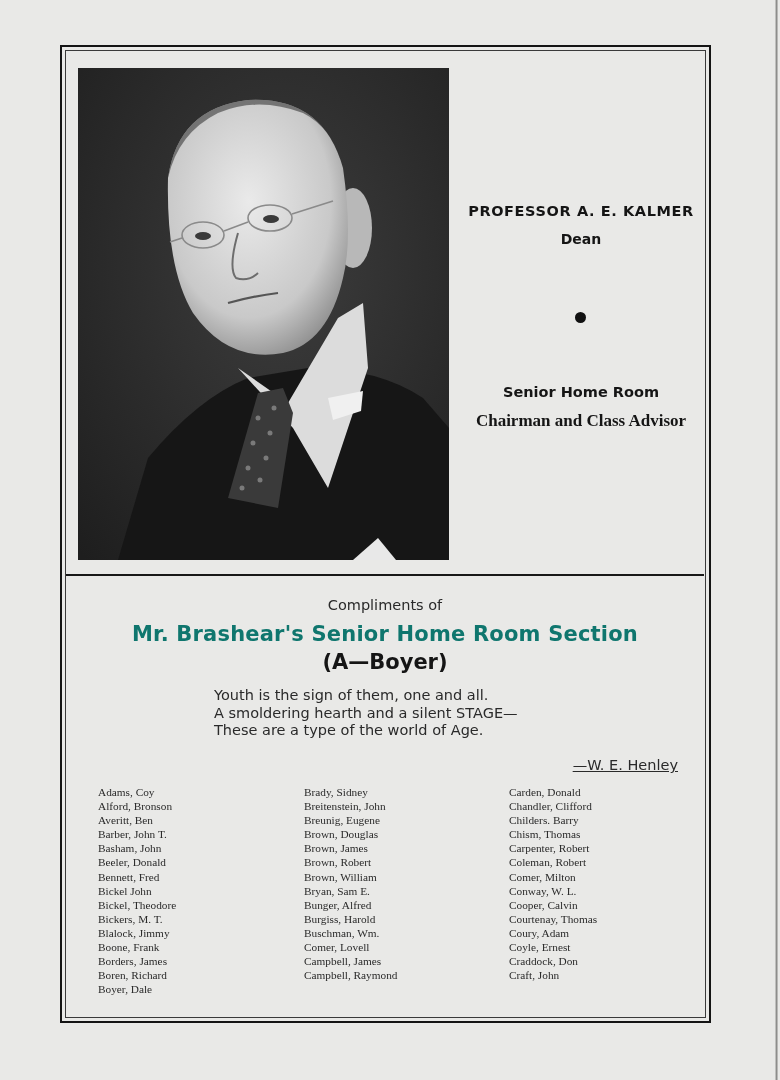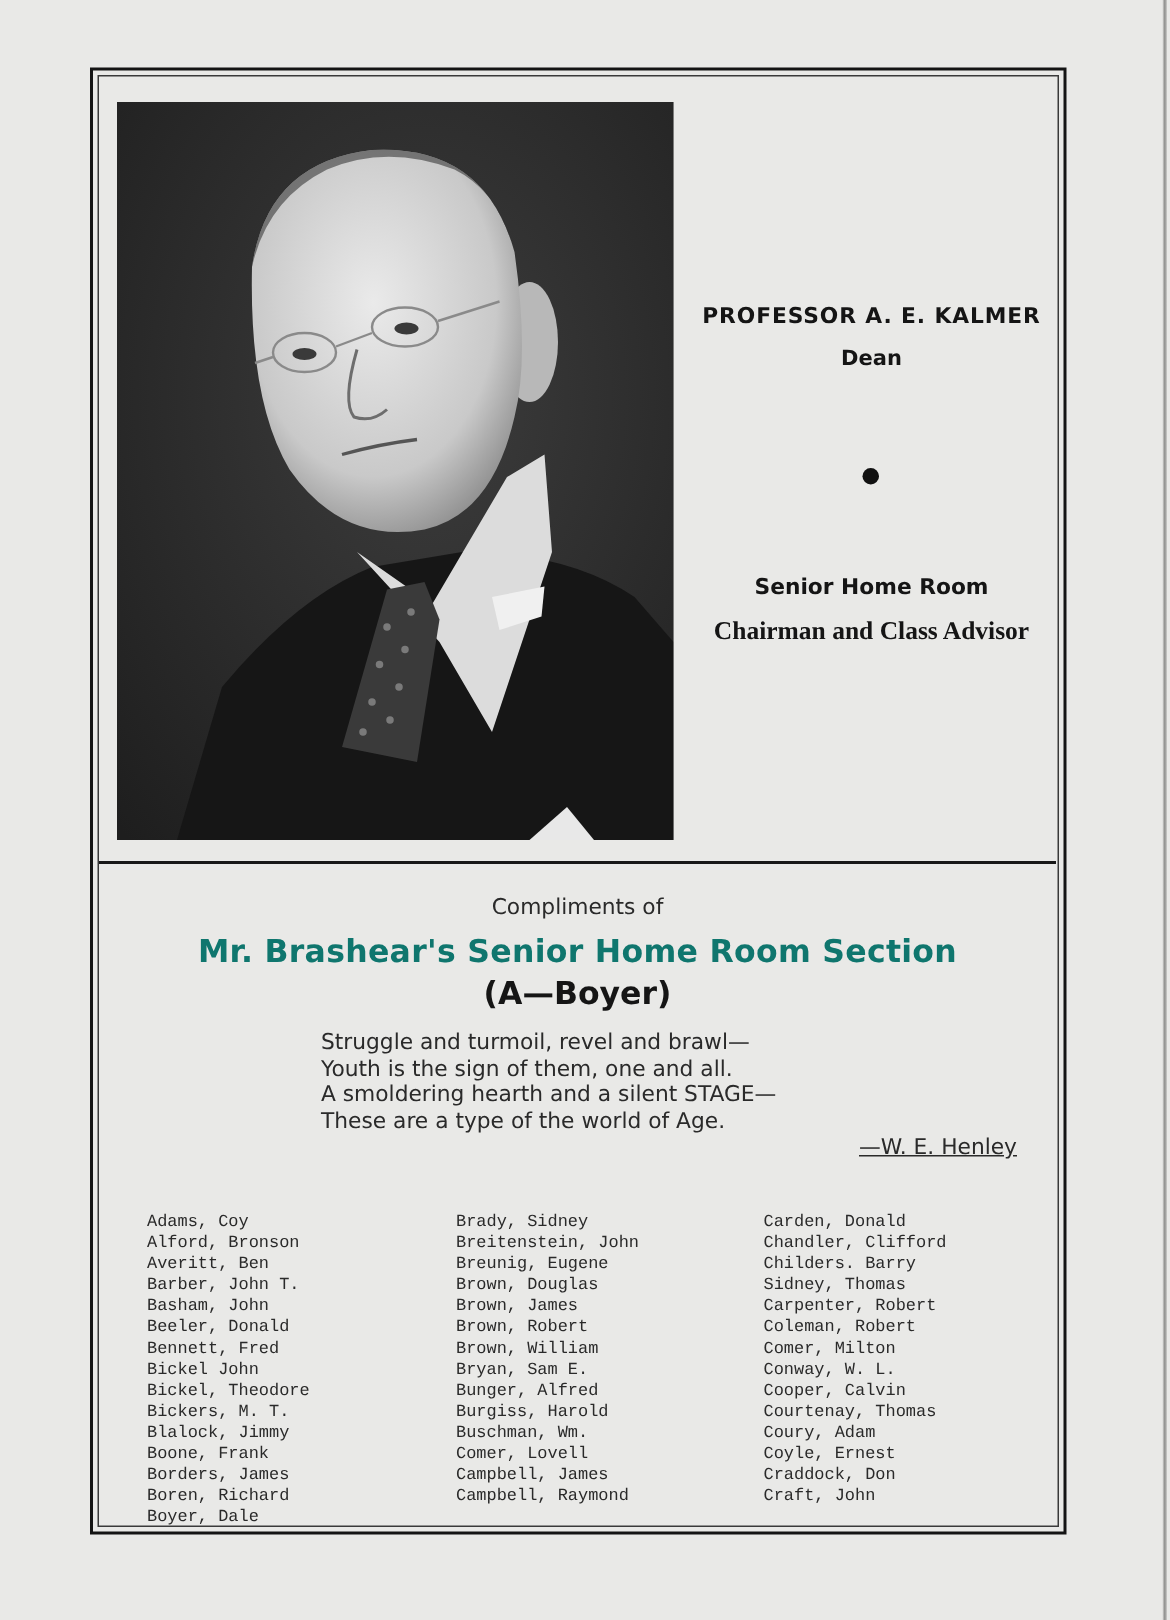--- a/index.html
+++ b/index.html
@@ -62,22 +62,22 @@
       position: absolute; left: 214px; top: 687px; width: 420px;
       font-size: 14.5px; line-height: 17.5px; color: #2a2a2a;
     }
     .poem div { white-space: nowrap; }
     .attribution {
       position: absolute; left: 520px; width: 158px; top: 757px; text-align: right;
       font-size: 14.5px; color: #2a2a2a; text-decoration: underline;
     }
     .names-col {
       position: absolute; top: 785px; width: 200px;
-      font-family: Liberation Mono, monospace;
-      font-size: 11.3px; line-height: 14.1px; color: #2a2a2a; margin-top: 23px;
+      font-family: Liberation Serif, serif;
+      font-size: 11.3px; line-height: 14.1px; color: #2a2a2a;
     }
     .names-col div { white-space: nowrap; }
     .col-1 { left: 98px; }
     .col-2 { left: 304px; }
     .col-3 { left: 509px; }
   </style>
 </head>
 <body>
 
 <div class="page-edge"></div>
@@ -147,21 +147,20 @@
 <div class="caption cap-role1">Senior Home Room</div>
 <div class="caption cap-role2">Chairman and Class Advisor</div>
 
 <div class="divider"></div>
 
 <div class="compliments">Compliments of</div>
 <div class="section-title">Mr. Brashear's Senior Home Room Section</div>
 <div class="section-sub">(A—Boyer)</div>
 
 <div class="poem">
-  <div>Struggle and turmoil, revel and brawl—</div>
   <div>Youth is the sign of them, one and all.</div>
   <div>A smoldering hearth and a silent STAGE—</div>
   <div>These are a type of the world of Age.</div>
 </div>
 <div class="attribution">—W. E. Henley</div>
 
 <div class="names-col col-1">
   <div>Adams, Coy</div>
   <div>Alford, Bronson</div>
   <div>Averitt, Ben</div>
@@ -193,21 +192,21 @@
   <div>Buschman, Wm.</div>
   <div>Comer, Lovell</div>
   <div>Campbell, James</div>
   <div>Campbell, Raymond</div>
 </div>
 
 <div class="names-col col-3">
   <div>Carden, Donald</div>
   <div>Chandler, Clifford</div>
   <div>Childers. Barry</div>
-  <div>Sidney, Thomas</div>
+  <div>Chism, Thomas</div>
   <div>Carpenter, Robert</div>
   <div>Coleman, Robert</div>
   <div>Comer, Milton</div>
   <div>Conway, W. L.</div>
   <div>Cooper, Calvin</div>
   <div>Courtenay, Thomas</div>
   <div>Coury, Adam</div>
   <div>Coyle, Ernest</div>
   <div>Craddock, Don</div>
   <div>Craft, John</div>

